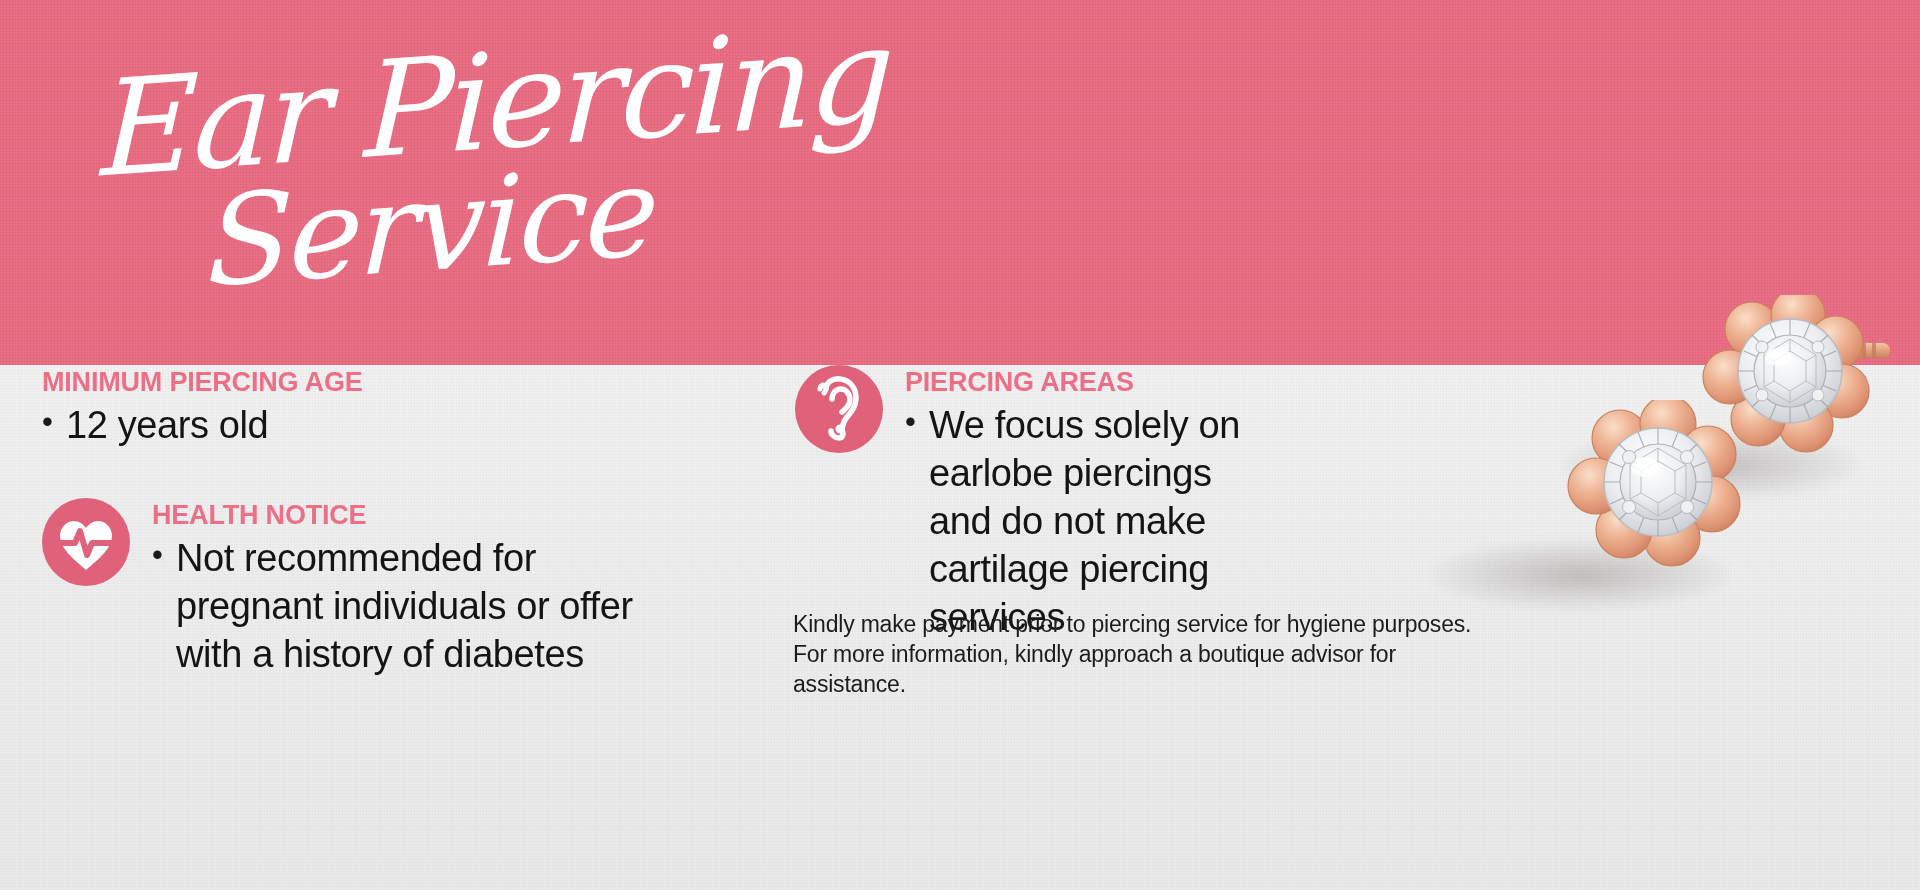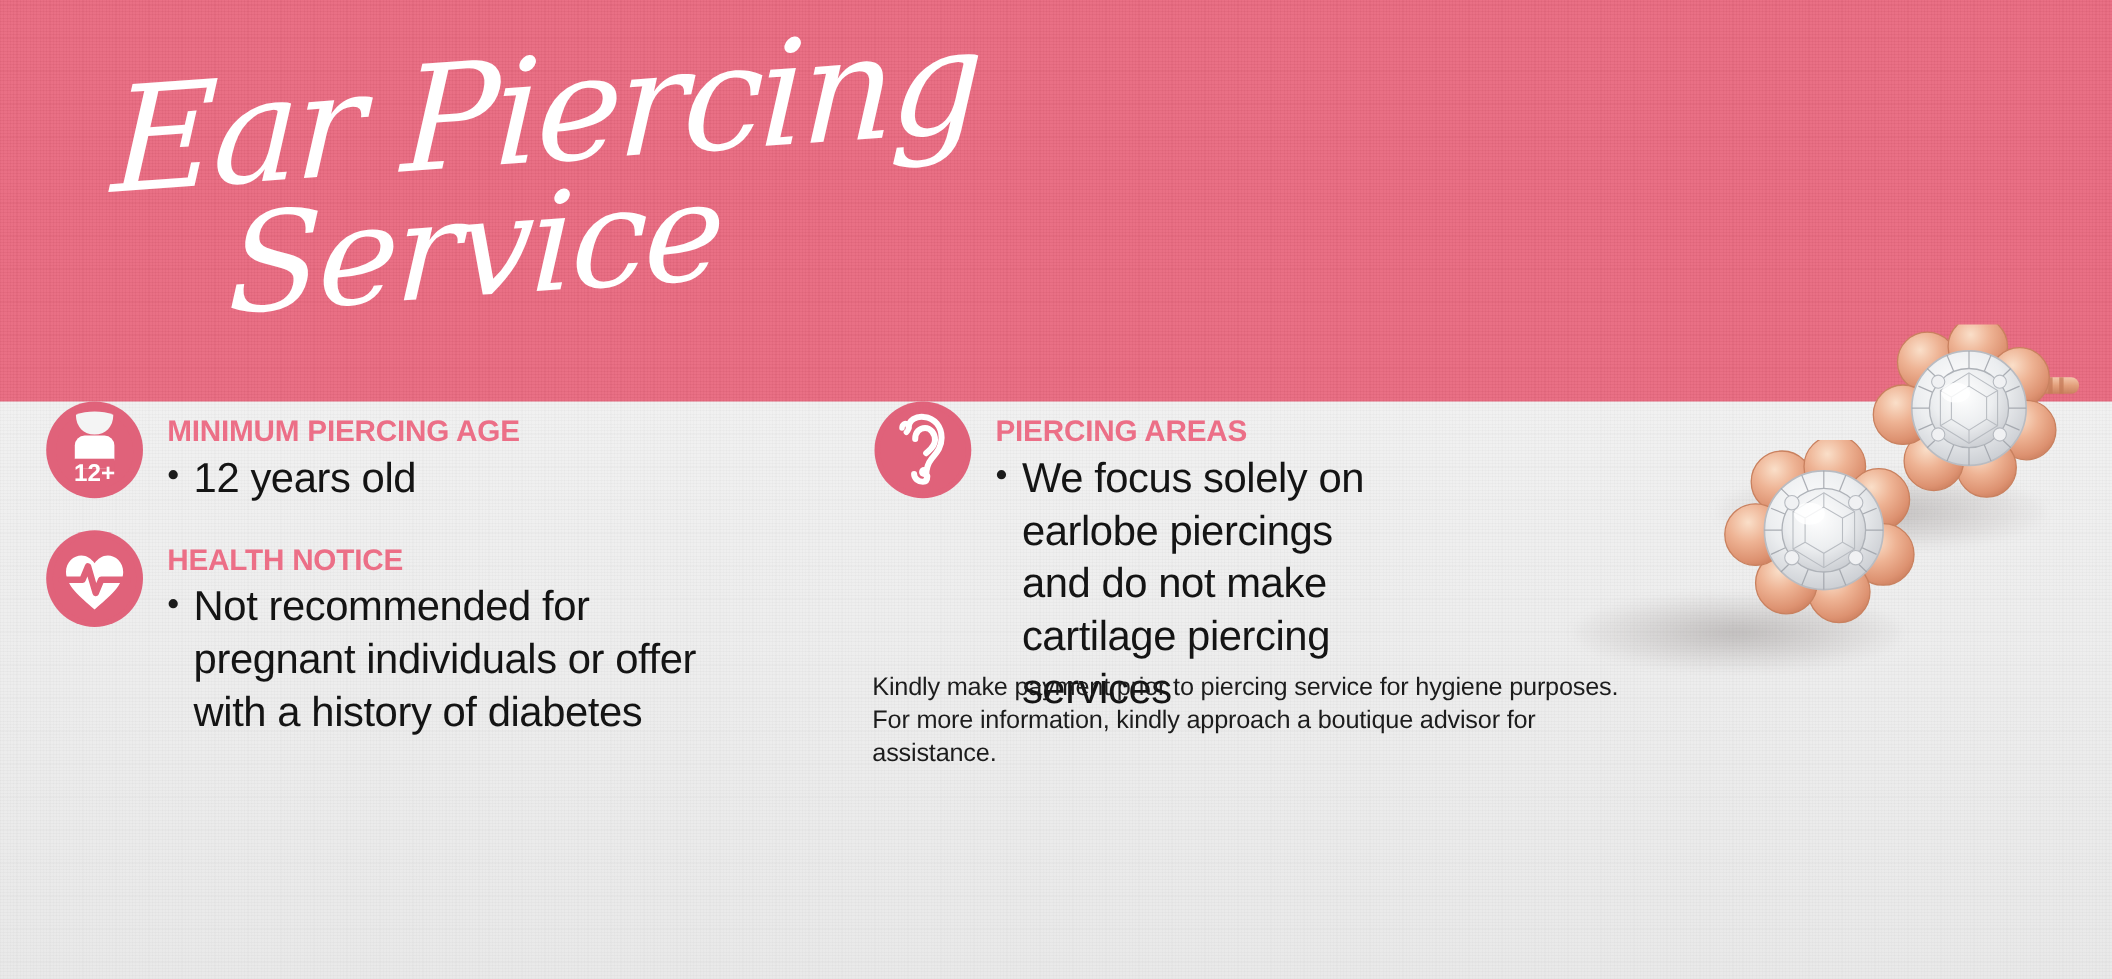--- a/index.html
+++ b/index.html
@@ -101,21 +101,21 @@
   .icon-badge {
     flex: 0 0 auto;
     width: 88px; height: 88px;
     border-radius: 50%;
     background: #e0627a;
     position: relative;
     margin-right: 22px;
   }
   .icon-badge svg { position: absolute; left: 0; top: 0; width: 88px; height: 88px; }
 
-  .block-body { flex: 1 1 auto; padding-top: 12px; }
+  .block-body { flex: 1 1 auto; padding-top: 2px; }
   .block-heading {
     color: #ec6f87;
     font-size: 27px;
     font-weight: bold;
     letter-spacing: -0.2px;
     margin-bottom: 4px;
     white-space: nowrap;
   }
   .bullet-row { display: flex; align-items: flex-start; }
   .bullet-dot {
@@ -129,21 +129,21 @@
   .bullet-text {
     color: #141414;
     font-size: 38px;
     line-height: 1.26;
     letter-spacing: -0.4px;
     font-weight: 400;
   }
 
   
   #block-age      { left: 42px;  top: 0px;   width: 620px; }
-  #block-health   { left: 42px;  top: 117px; width: 650px; }
+  #block-health   { left: 42px;  top: 133px; width: 650px; }
   #block-areas    { left: 795px; top: 0px;   width: 470px; }
 
   .footnote {
     position: absolute;
     left: 793px;
     top: 245px;
     width: 700px;
     color: #1c1c1c;
     font-size: 23px;
     line-height: 1.30;
@@ -177,29 +177,20 @@
       <div class="logo-script logo-line1">Ear Piercing</div>
       <div class="logo-script logo-line2">Service</div>
     </div>
 
 
   </div>
 
   <div class="lower">
 
     <div class="info-block" id="block-age">
-      <div class="icon-badge">
-        <svg viewBox="0 0 88 88" xmlns="http://www.w3.org/2000/svg">
-          <path d="M44 10 C67 10 79 27 79 46 C79 66 64 79 44 79 C24 79 9 66 9 46 C9 27 21 10 44 10 Z" fill="#e0627a"></path>
-          <path d="M27 12 C27 23 34 30 44 30 C54 30 61 23 61 12 C56 10 50 9 44 9 C38 9 32 10 27 12 Z" fill="#f4f4f4"></path>
-          <rect x="26" y="31" width="36" height="30" rx="9" fill="#ffffff"></rect>
-          <rect x="26" y="52" width="36" height="9" fill="#e0627a"></rect>
-          <text x="44" y="72" font-family="Liberation Sans, sans-serif" font-size="22" font-weight="bold" fill="#ffffff" text-anchor="middle">12+</text>
-        </svg>
-      </div>
       <div class="block-body">
         <div class="block-heading">MINIMUM PIERCING AGE</div>
         <div class="bullet-row">
           <span class="bullet-dot">•</span>
           <span class="bullet-text">12 years old</span>
         </div>
       </div>
     </div>
 
     <div class="info-block" id="block-health">

